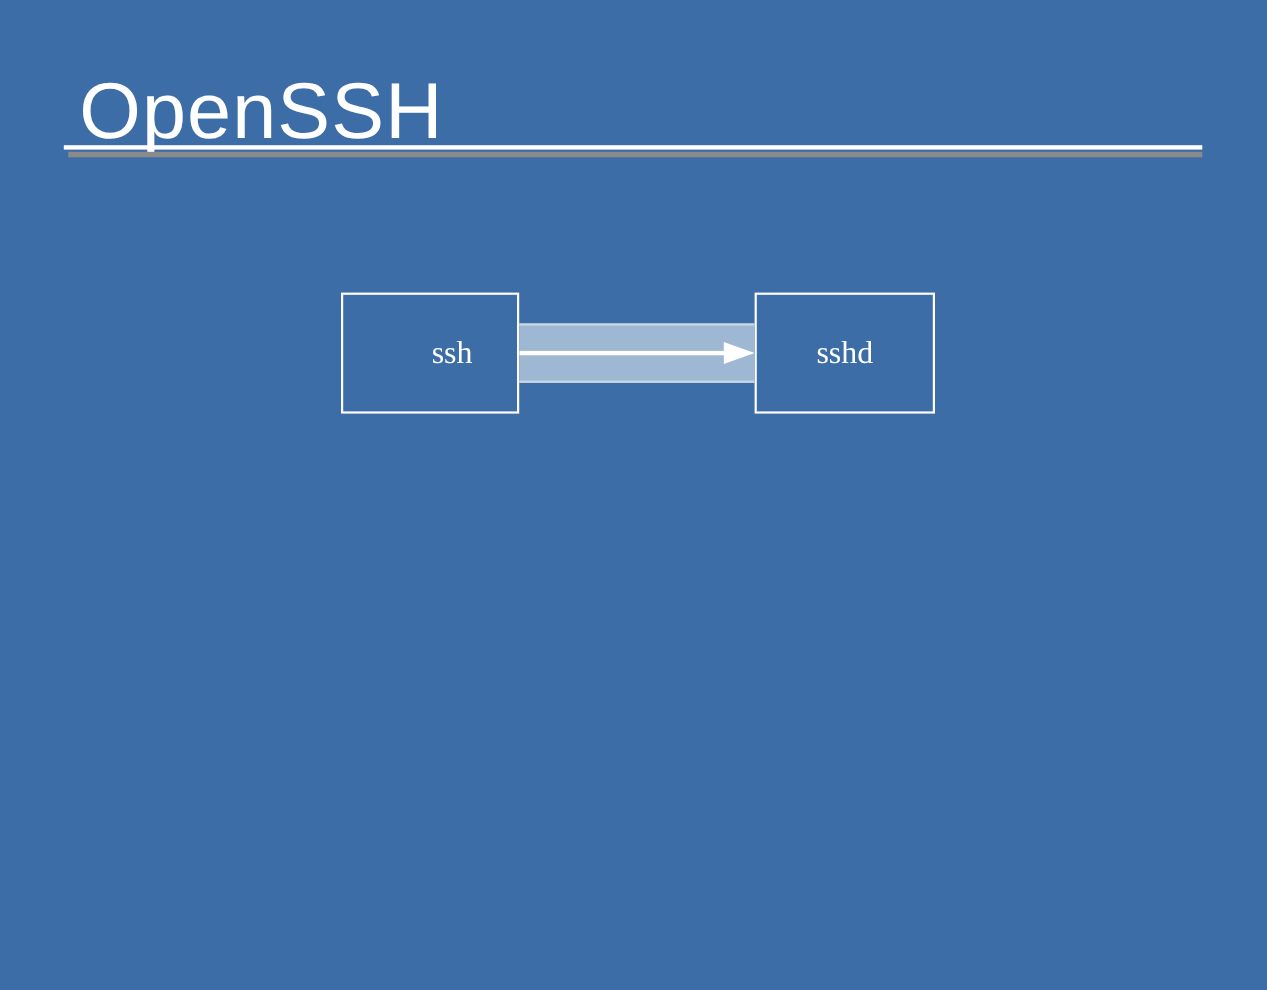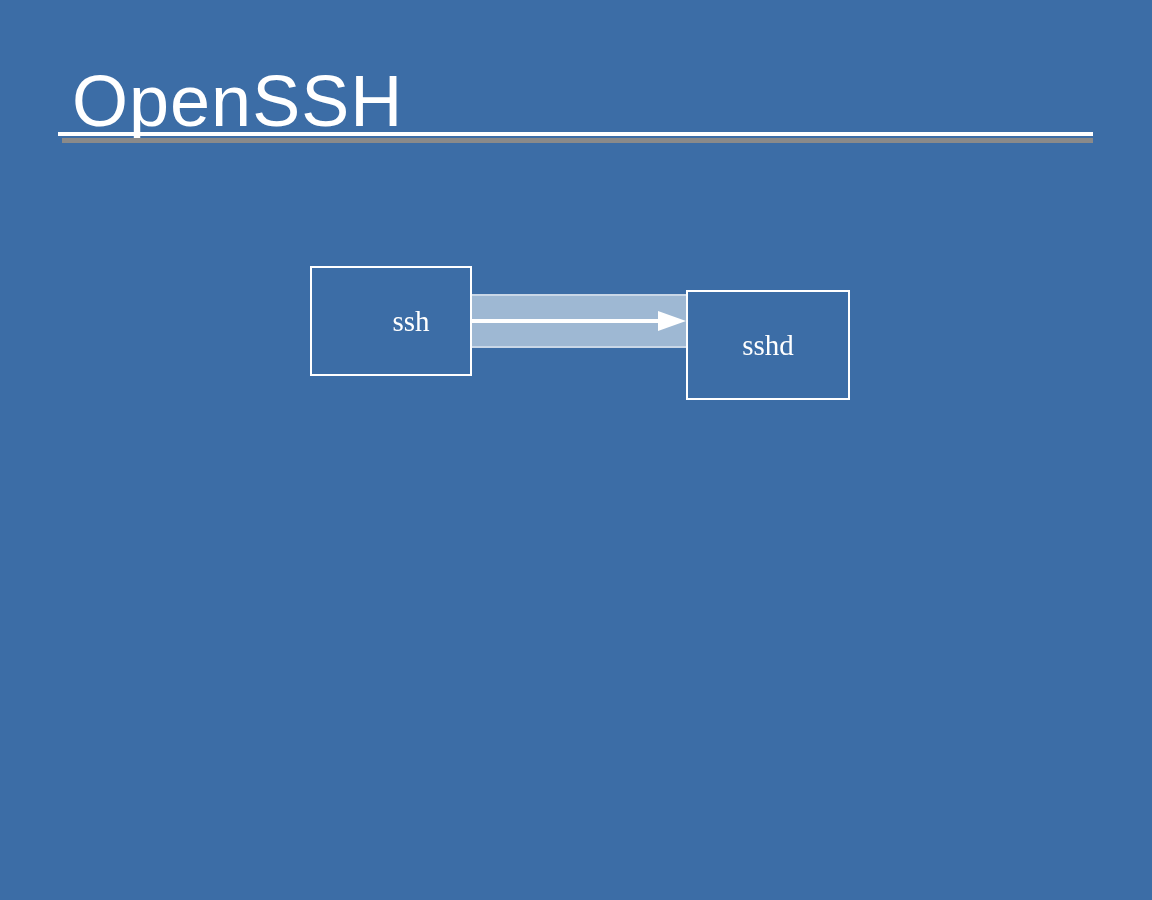--- a/index.html
+++ b/index.html
@@ -62,21 +62,20 @@
     top: 266px;
     width: 162px;
     height: 110px;
     padding-left: 40px;
   }
   .node-sshd {
     left: 686px;
     top: 266px;
     width: 164px;
     height: 110px;
-    margin-top: 24px;
   }
   .connector-band {
     position: absolute;
     left: 472px;
     top: 294px;
     width: 214px;
     height: 54px;
     background: #9eb8d3;
     border-top: 2px solid #c9d7e7;
     border-bottom: 2px solid #c9d7e7;

